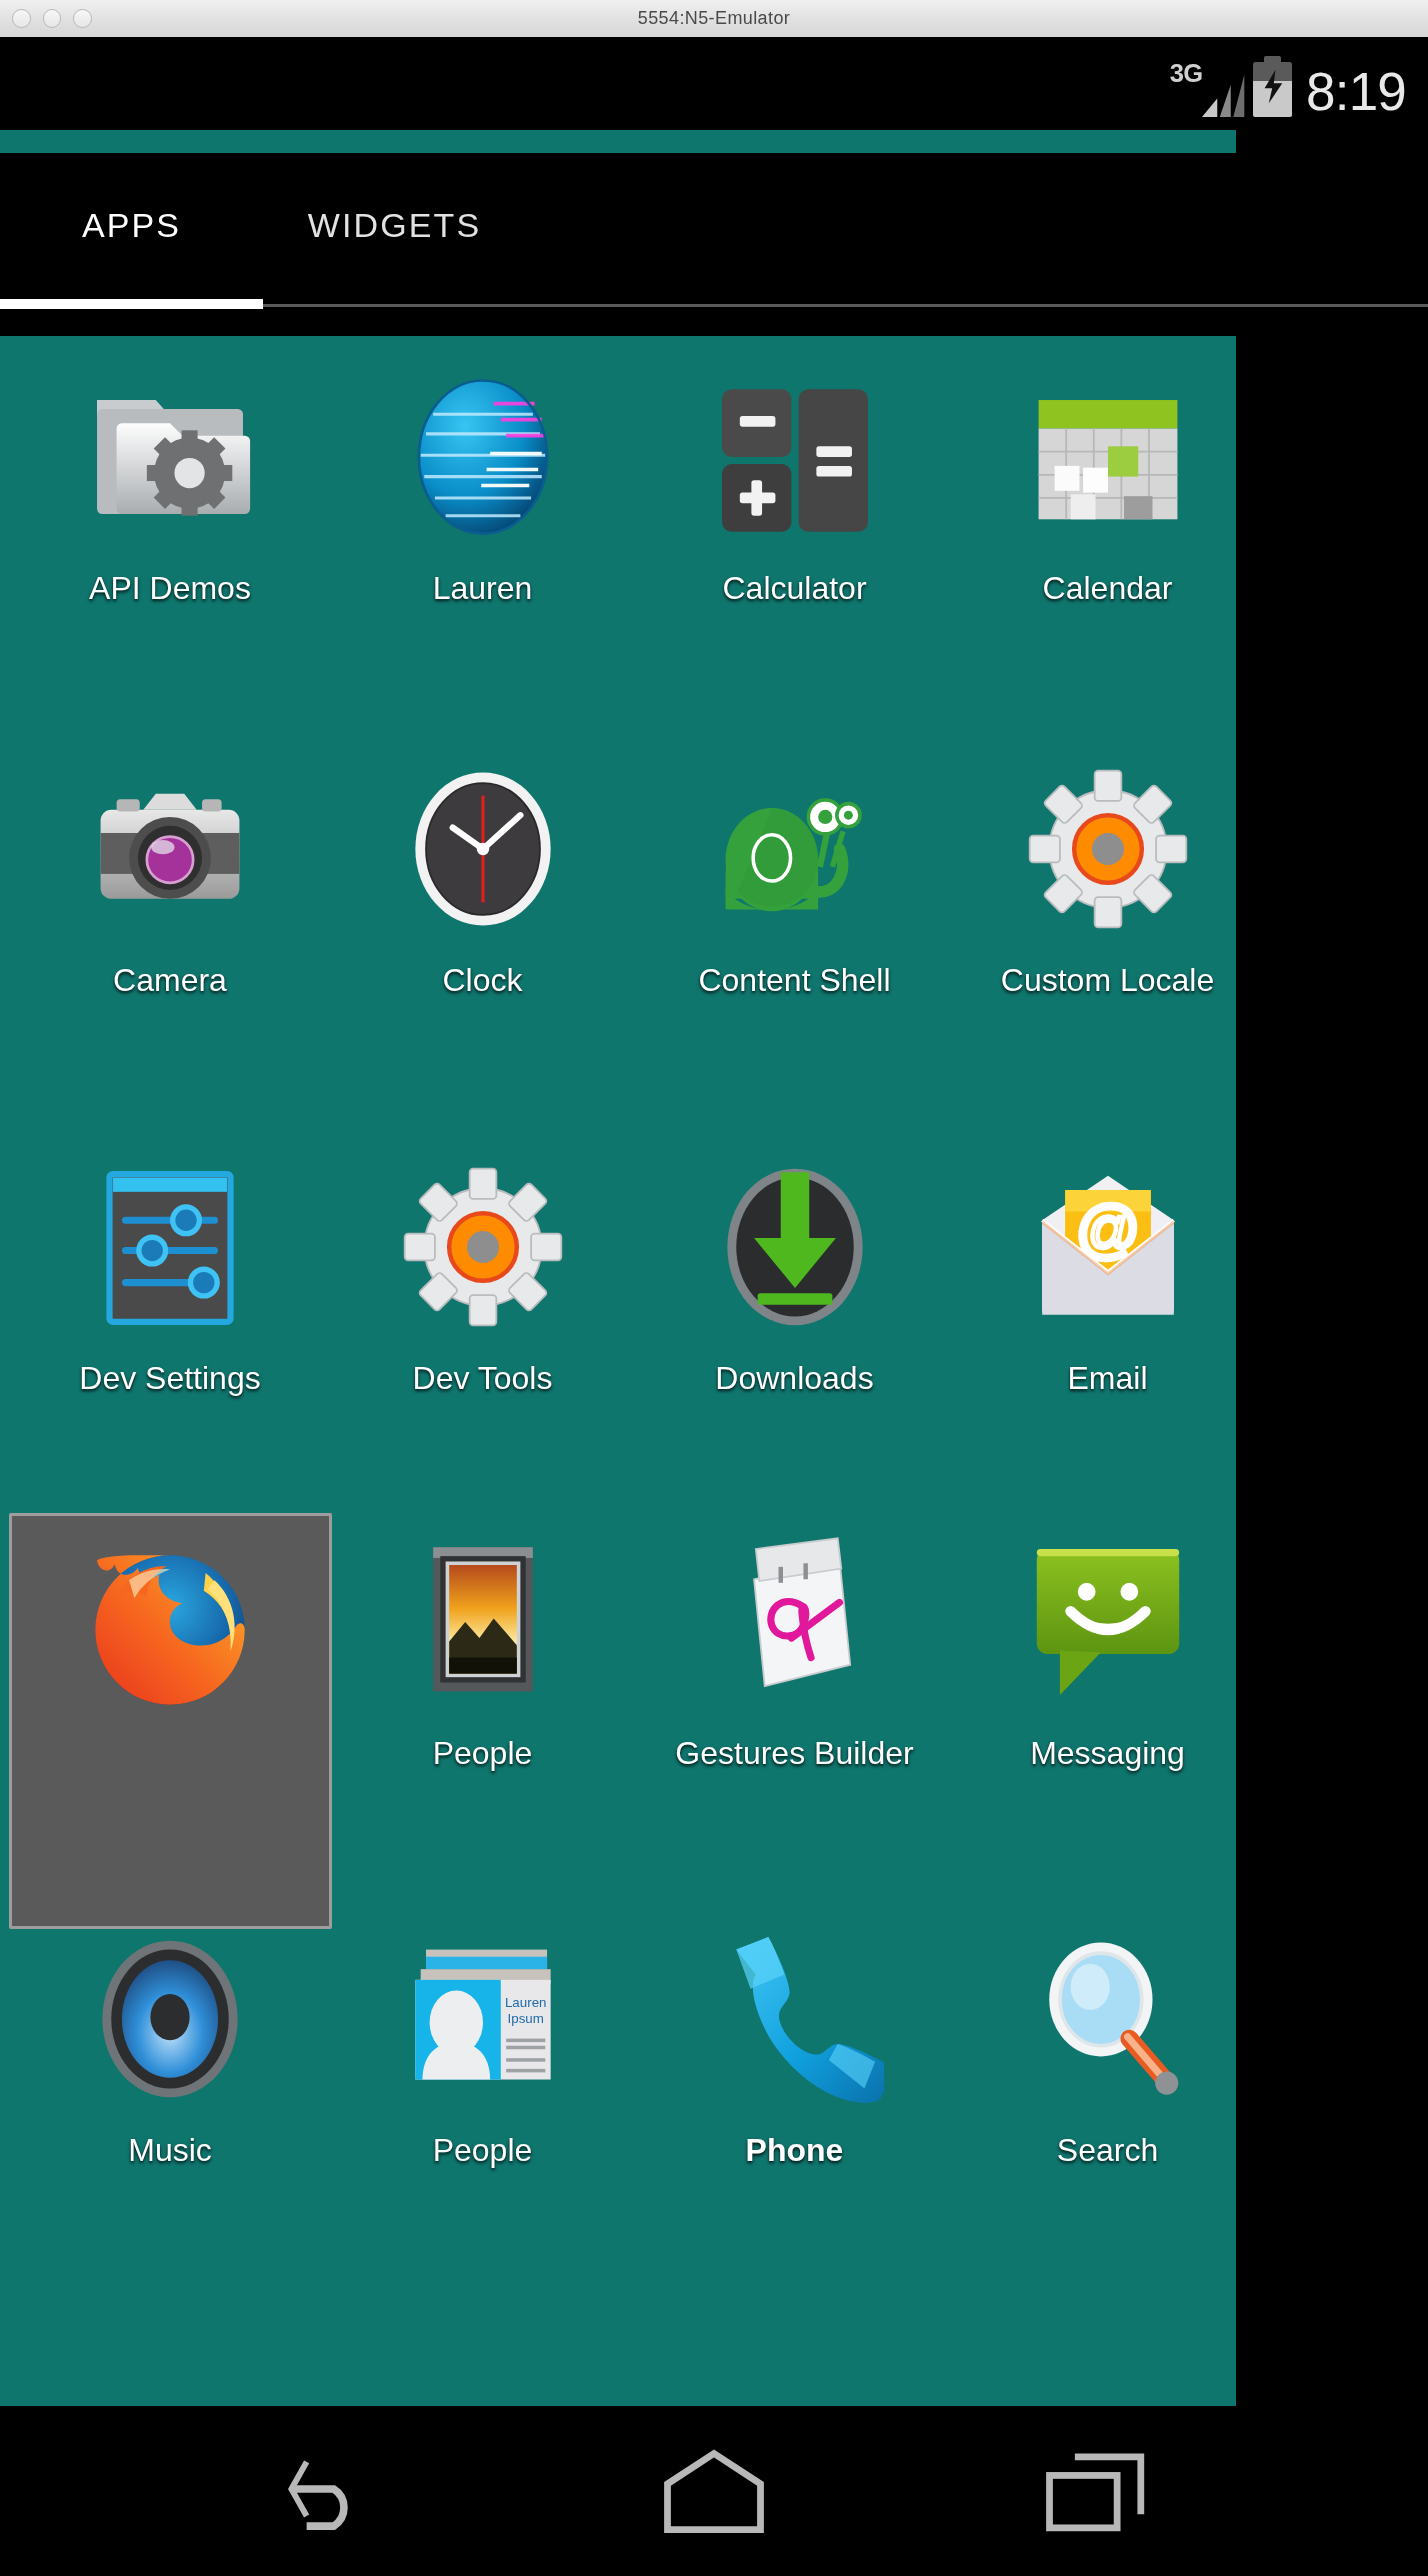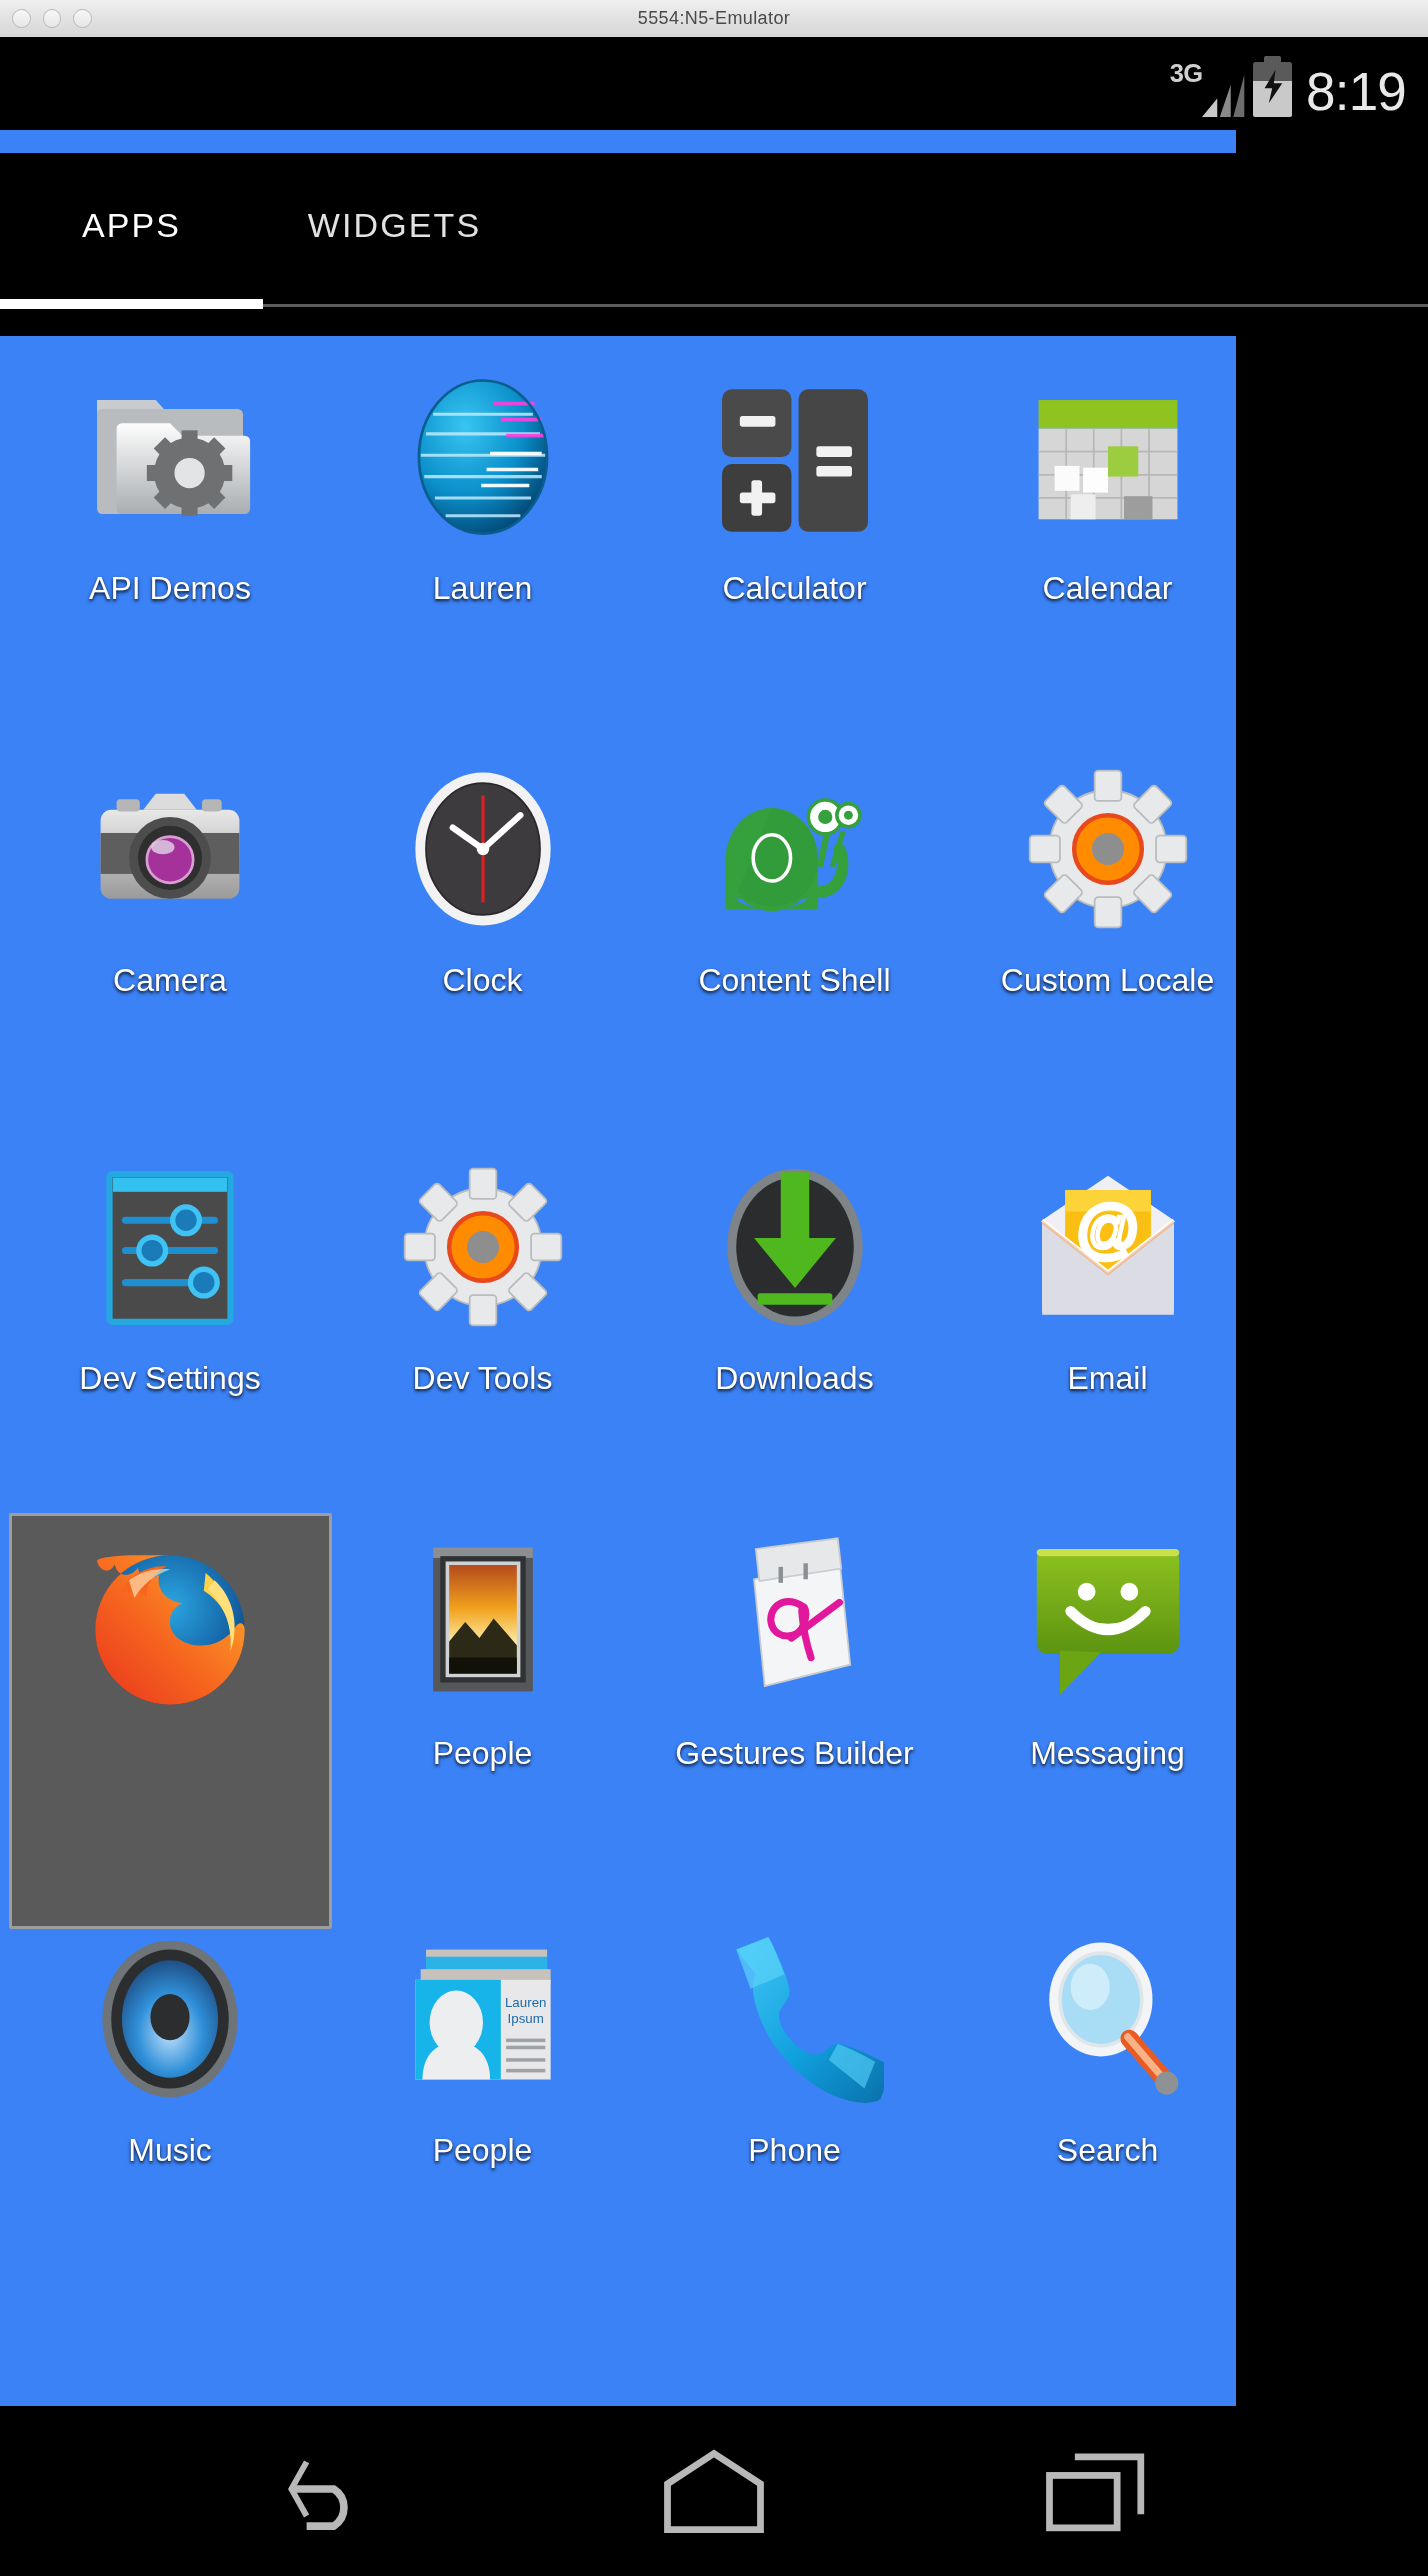--- a/index.html
+++ b/index.html
@@ -1,21 +1,21 @@
 <!DOCTYPE html>
 <html style="font-size:13.6px"><head>
 <meta charset="utf-8">
 <style>
   html,body{margin:0;padding:0;background:#000;}
   body{
     width:1428px;height:2576px;overflow:hidden;
     font-family:"Liberation Sans","DejaVu Sans",sans-serif;
     -webkit-font-smoothing:antialiased;
   }
-  #root{position:relative;width:1236px;height:2576px;background:#3b82f6;}
+  #root{position:relative;width:1236px;height:2576px;background:#0f766e;}
 
   
   .titlebar{
     position:absolute;left:0;top:0;width:1428px;height:37px;
     background:linear-gradient(#f0f0f0 0%,#e3e3e3 45%,#d6d6d6 100%);
     border-bottom:1.7px solid #b4b4b4;
     display:flex;align-items:center;
   }
   .win-buttons{position:absolute;left:12px;top:0;height:37px;display:flex;align-items:center;gap:12px;}
   .win-btn{width:18.7px;height:18.7px;border-radius:50%;
@@ -442,21 +442,21 @@
       <text x="148" y="104" font-size="15" fill="#1f6aa8" text-anchor="middle" font-family="Liberation Sans, sans-serif">Ipsum</text>
       <g fill="#9fa2a5">
         <rect x="126" y="122" width="44" height="4"></rect>
               <rect x="126" y="130" width="44" height="4"></rect>
         <rect x="126" y="144" width="44" height="4"></rect>
               <rect x="126" y="156" width="44" height="4"></rect>
       </g>
           </svg></div>
         <div class="cell-label">People</div>
       </div>
-      <div class="cell" style="left: 633px; top: 1562px;">
+      <div class="cell" style="left: 633px; top: 1562px; font-weight: bold;">
         <div class="icon-box"><svg width="178" height="178" viewBox="0 0 200 200">
       <defs>
               <linearGradient id="ph" x1="0" y1="0" x2="1" y2="1">
         <stop offset="0" stop-color="#45c8f5"></stop>
                 <stop offset="55%" stop-color="#10a0de"></stop>
         <stop offset="100%" stop-color="#0a6ea8"></stop>
               </linearGradient>
             </defs>
       <path d="M34 22 L70 8 c10 18 24 50 24 62 c0 10 -12 16 -12 26
                c0 18 24 44 42 44 c10 0 14 -12 24 -12 c12 0 44 16 62 26

